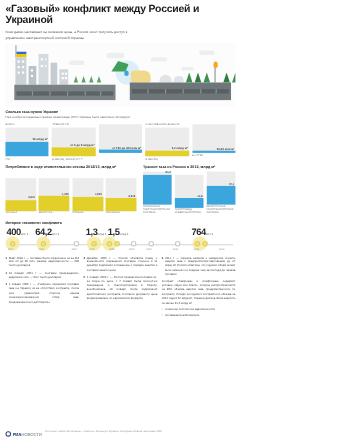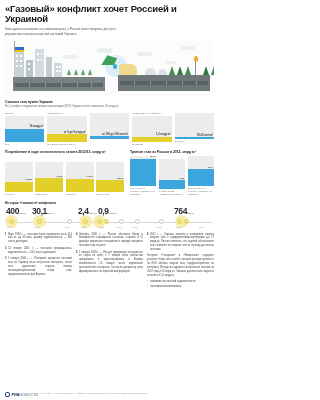--- a/index.html
+++ b/index.html
@@ -118,21 +118,21 @@
                     width:2.2px; height:2.2px; border-radius:50%; background:#fff; }
   .logo-txt { font-size:4px; font-weight:700; color:#1b3a6b; letter-spacing:-0.2px; }
   .logo-txt span { color:#9aa3ad; }
   .credits { font-size:2.2px; color:#999; line-height:1.4; }
 </style>
 </head>
 <body>
 
 <div class="page">
 
-  <div class="title">«Газовый» конфликт хочет Россией и Украиной</div>
+  <div class="title">«Газовый» конфликт между Россией и Украиной</div>
   <div class="subtitle">Киев давно настаивает на снижении цены, а Россия хочет получить доступ к управлению газотранспортной системой Украины</div>
 
   <div class="hero">
     <div class="sky"></div>
 
     <div class="cloud" style="left:58px;top:16px;width:14px;height:4px;"></div>
     <div class="cloud" style="left:92px;top:9px;width:16px;height:4.5px;"></div>
     <div class="cloud" style="left:132px;top:13px;width:15px;height:4px;"></div>
     <div class="cloud" style="left:176px;top:7px;width:14px;height:4px;"></div>
     <div class="cloud" style="left:160px;top:22px;width:11px;height:3px;"></div>
@@ -325,23 +325,23 @@
   <div class="timeline">
     <div class="tl-line"></div>
 
     <div class="tl-halo" style="left:0px;"></div>
     <div class="tl-halo" style="left:28px;"></div>
     <div class="tl-halo" style="left:74px;"></div>
     <div class="tl-halo" style="left:88px;"></div>
     <div class="tl-halo" style="left:170px;"></div>
 
     <div class="tl-big" style="left:1px;"><span>400</span><span class="tl-unit">млн $</span></div>
-    <div class="tl-big" style="left:27px;"><span>30,1</span><span class="tl-unit">млн $</span></div>
-    <div class="tl-big" style="left:73px;"><span>2,4</span><span class="tl-unit">млрд $</span></div>
-    <div class="tl-big" style="left:93px;"><span>0,9</span><span class="tl-unit">млрд $</span></div>
+    <div class="tl-big" style="left:27px;"><span>64,2</span><span class="tl-unit">млн $</span></div>
+    <div class="tl-big" style="left:73px;"><span>1,3</span><span class="tl-unit">млрд $</span></div>
+    <div class="tl-big" style="left:93px;"><span>1,5</span><span class="tl-unit">млрд $</span></div>
     <div class="tl-big" style="left:169px;"><span>764</span><span class="tl-unit">млн $</span></div>
 
     <div class="tl-node hl" style="left:4px;"></div>
     <div class="tl-node hl" style="left:32px;"></div>
     <div class="tl-node" style="left:62px;"></div>
     <div class="tl-node hl" style="left:78px;"></div>
     <div class="tl-node hl" style="left:92px;"></div>
     <div class="tl-node hl" style="left:99px;"></div>
     <div class="tl-node" style="left:114px;"></div>
     <div class="tl-node" style="left:130px;"></div>

